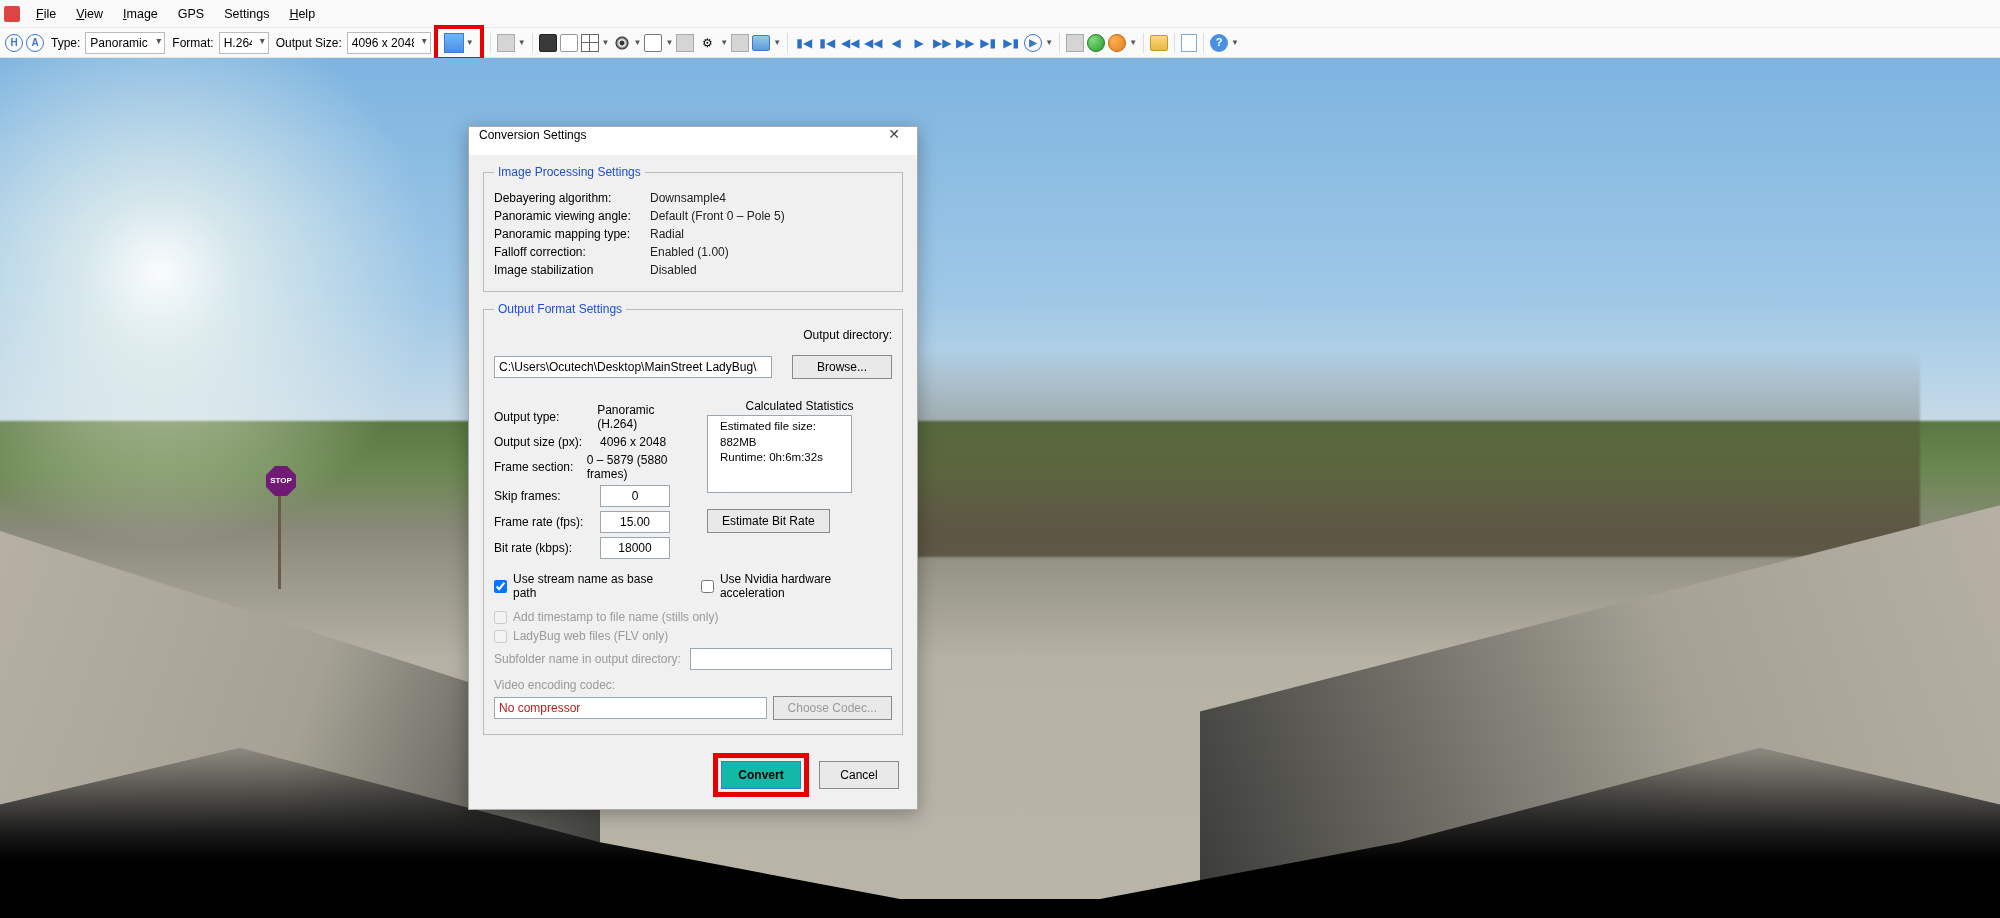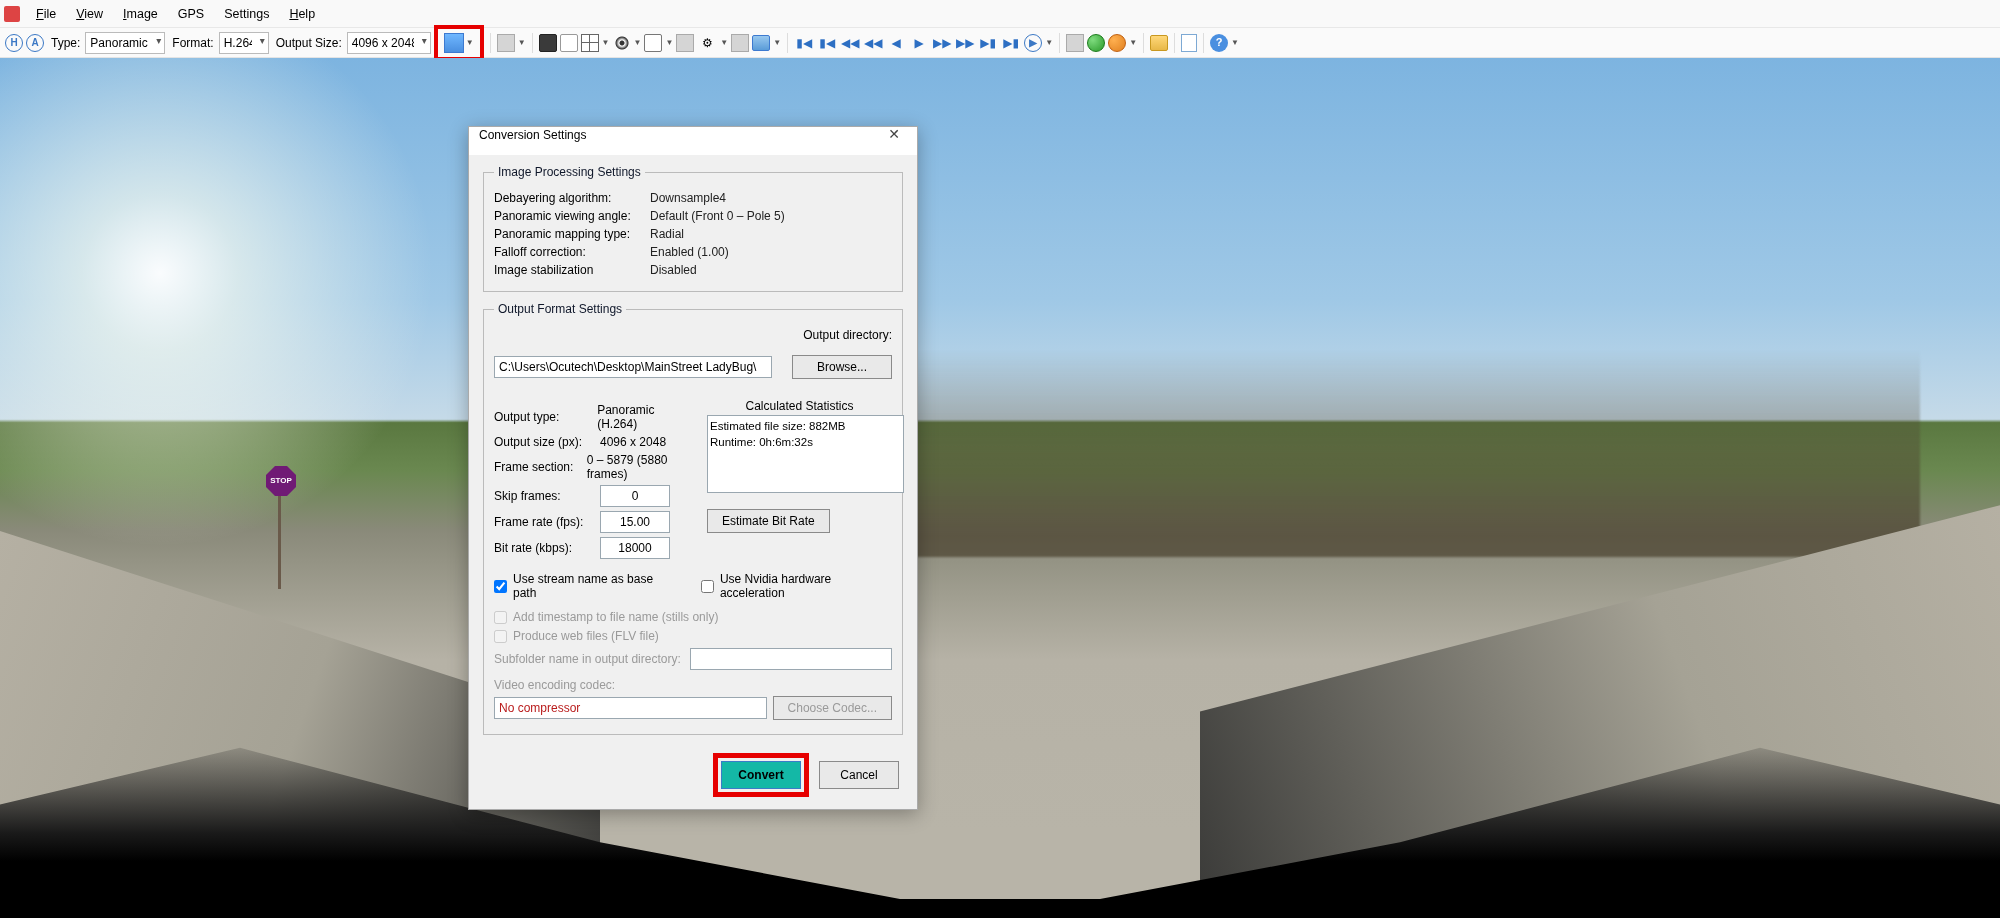--- a/index.html
+++ b/index.html
@@ -56,31 +56,31 @@
     color:#fff;font-size:8px;text-align:center;line-height:30px;font-weight:bold;}
   .pole{position:absolute;left:278px;top:436px;width:3px;height:95px;background:#6a5a4a;}
 
   
   .dialog{position:absolute;left:468px;top:68px;width:450px;background:#fff;border:1px solid #aaa;
     box-shadow:0 4px 18px rgba(0,0,0,0.3);}
   .dlg-title{height:28px;display:flex;align-items:center;justify-content:space-between;padding:0 8px 12px 10px;font-size:12px;}
   .dlg-close{width:30px;height:22px;text-align:center;line-height:20px;font-size:14px;color:#444;cursor:pointer;}
   .dlg-body{padding:6px 14px 10px;background:#f0f0f0;font-size:12px;}
   fieldset{border:1px solid #bbb;margin:4px 0 10px;padding:8px 10px 10px;}
-  legend{font-size:12px;color:#0f172a;padding:0 4px;}
+  legend{font-size:12px;color:#1d4ed8;padding:0 4px;}
   .row{display:flex;align-items:center;margin:4px 0;gap:6px;}
   .klabel{width:150px;}
   .kvalue{color:#222;}
   .win-input{border:1px solid #9aa7b0;height:22px;padding:2px 4px;font-size:12px;background:#fff;}
   .win-input.num{text-align:center;width:70px;}
   .win-btn{height:24px;padding:0 14px;border:1px solid #8a8a8a;background:#e9e9e9;font-size:12px;cursor:pointer;}
   .chk{display:flex;align-items:center;gap:6px;margin:5px 0;}
   .chk input{width:13px;height:13px;}
   .chk.dis{color:#9a9a9a;}
-  .statbox{border:1px solid #9aa7b0;background:#fff;width:197px;height:78px;padding:3px 2px;font-size:11.5px;line-height:1.35;}
+  .statbox{border:1px solid #9aa7b0;background:#fff;width:145px;height:78px;padding:3px 12px;font-size:11.5px;line-height:1.35;}
   .dlg-buttons{display:flex;justify-content:flex-end;gap:10px;padding:8px 4px 2px;}
   .hl-convert{border:5px solid #e60000;padding:3px;}
   .btn-convert{height:28px;width:80px;border:1px solid #3a7cc7;background:#14b8a6;font-weight:bold;font-size:12px;cursor:pointer;}
   .subf-input{flex:1;border:1px solid #9aa7b0;height:22px;background:#fff;}
   .dis-text{color:#9a9a9a;}
 </style>
 </head>
 <body>
 
 <div class="menubar">
@@ -248,21 +248,21 @@
               <input type="checkbox" style="">
               <span>Use Nvidia hardware acceleration</span>
             </label>
         </div>
         <label class="chk dis">
             <input type="checkbox" disabled="" style="">
             <span>Add timestamp to file name (stills only)</span>
           </label>
         <label class="chk dis">
             <input type="checkbox" disabled="" style="">
-            <span>Produce web files (FLV file)</span>
+            <span>LadyBug web files (FLV only)</span>
           </label>
 
         <div class="row dis-text">
             <span style="width:190px">Subfolder name in output directory:</span>
             <input class="subf-input" disabled="" style="">
           </div>
 
         <div class="dis-text" style="margin-top:8px">Video encoding codec:</div>
         <div class="row">
           <input class="win-input" style="flex: 1 1 0%; color: #b91c1c;" disabled="" value="No compressor">

